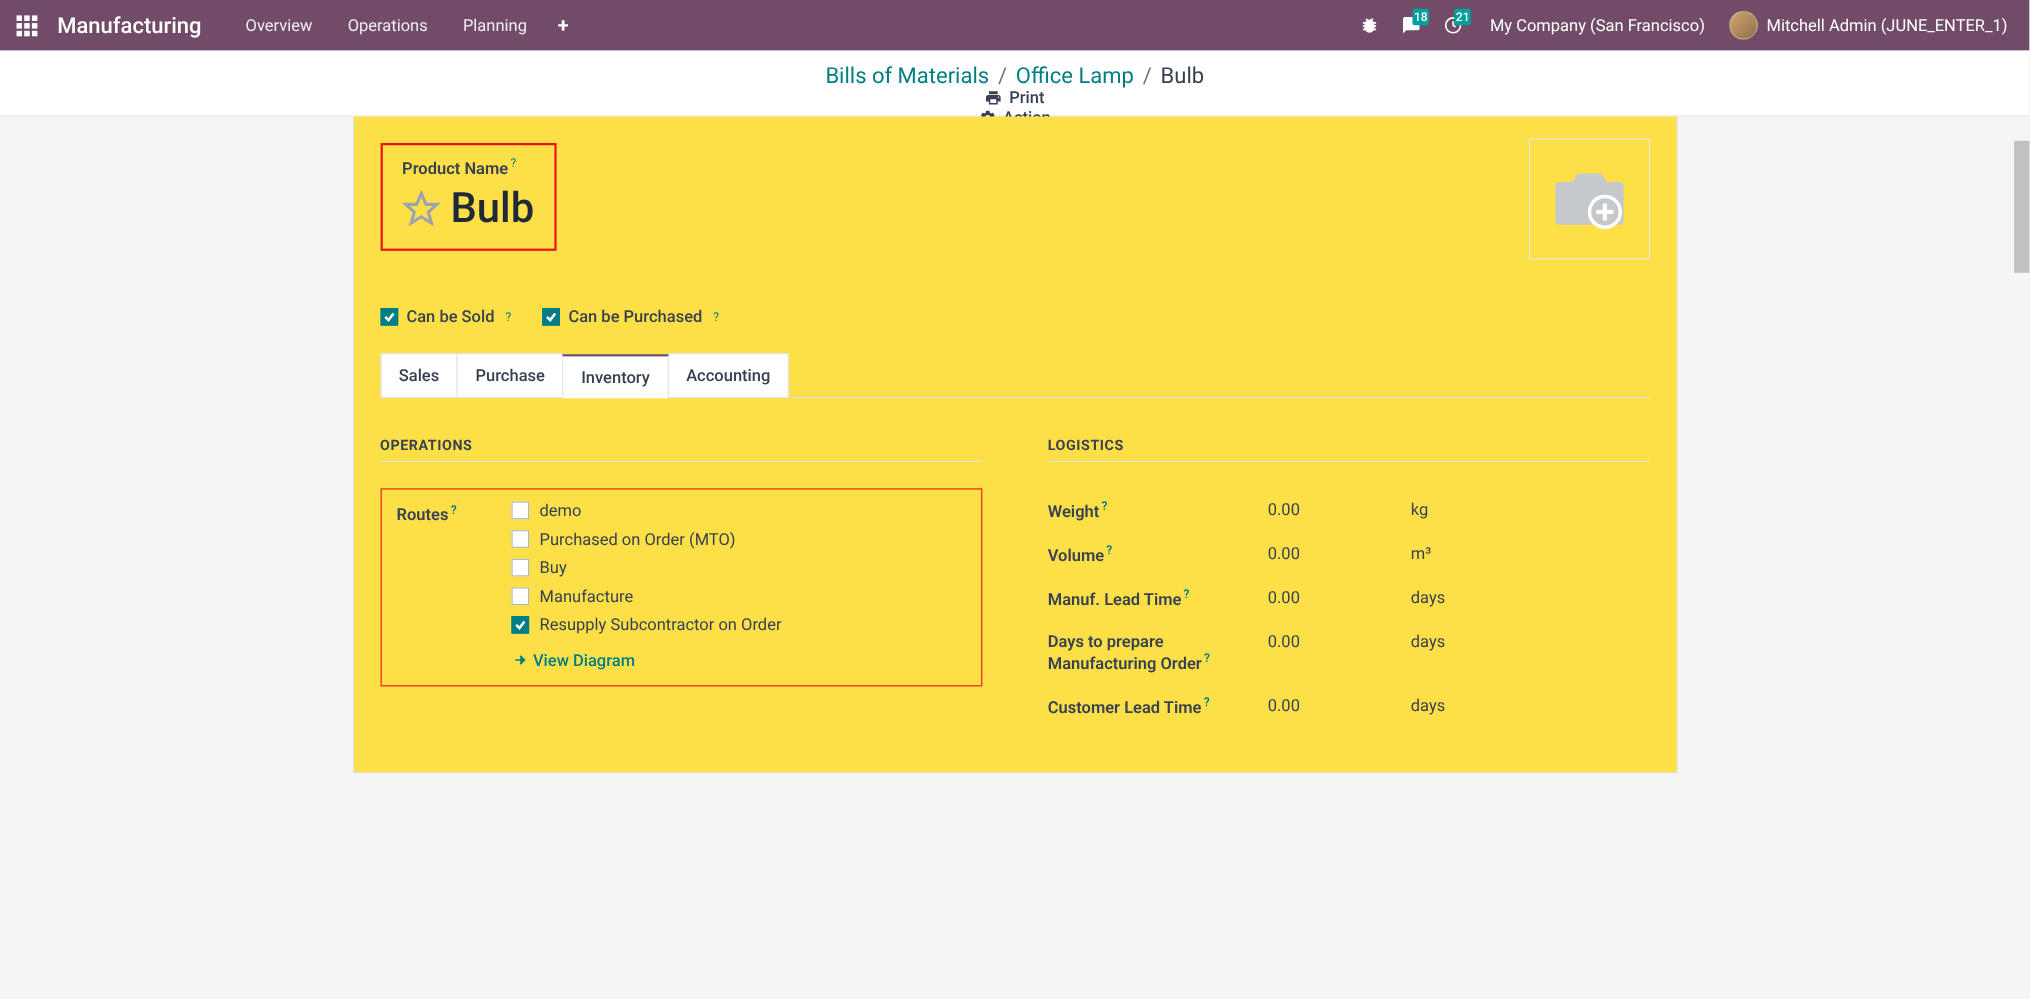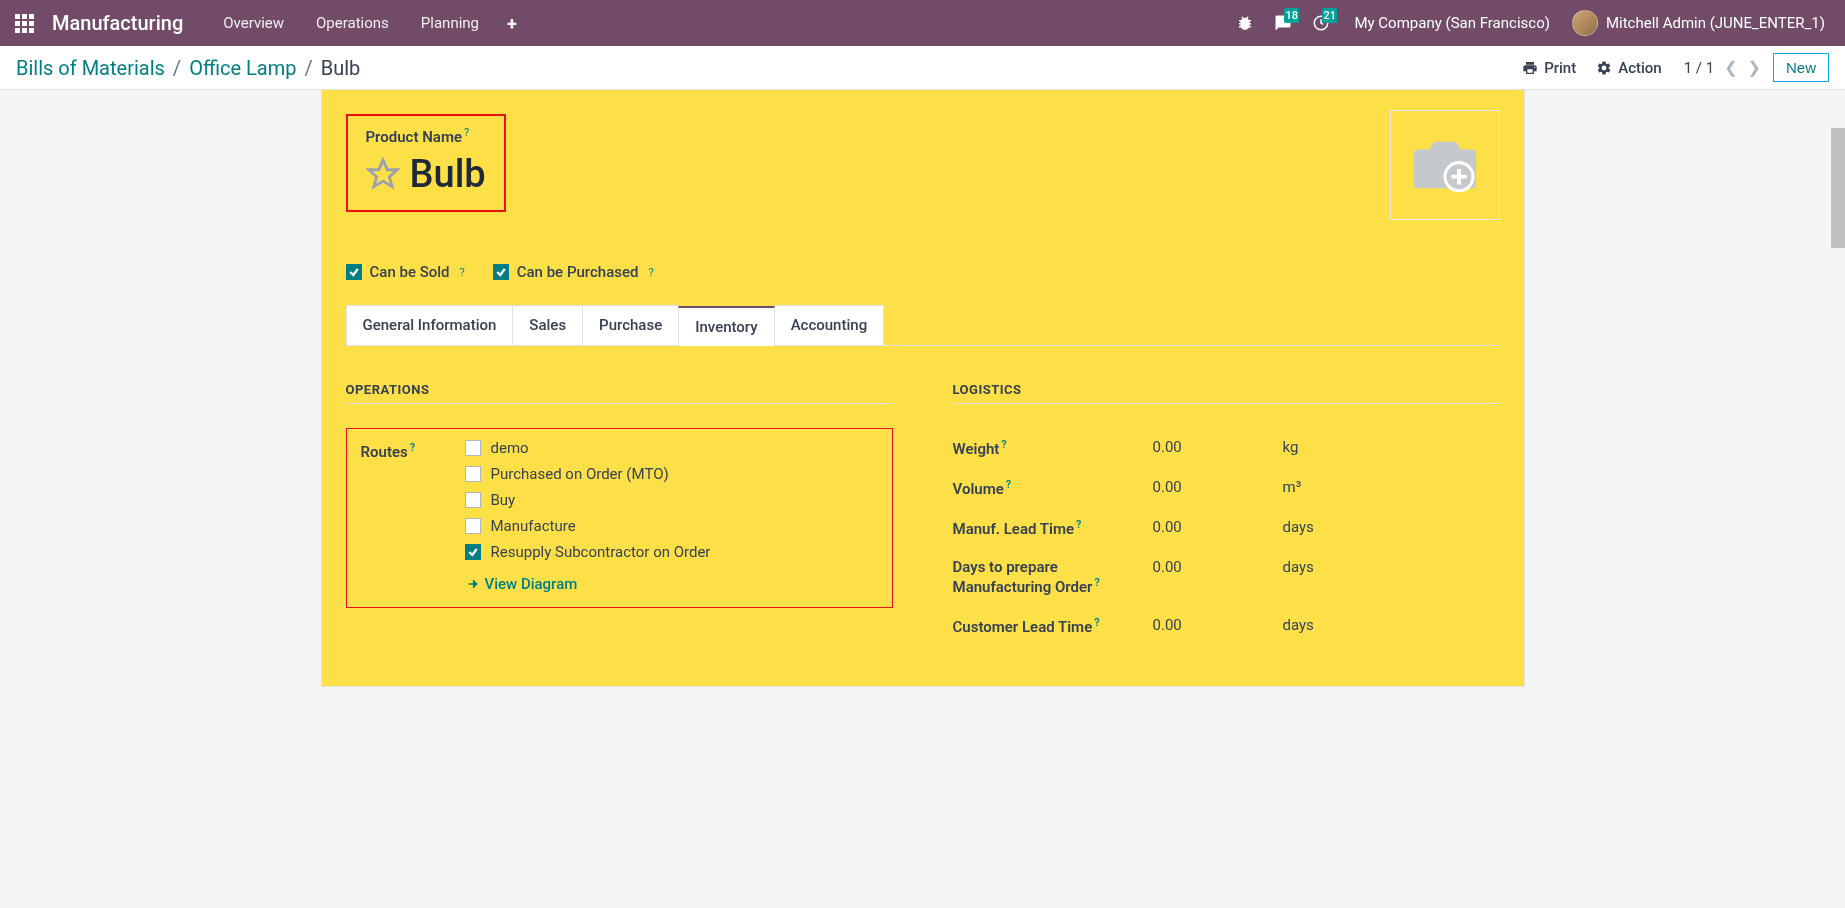--- a/index.html
+++ b/index.html
@@ -13,21 +13,21 @@
 .top-nav .menu-item { padding: 0 16px; font-size: 15px; cursor: pointer; color: rgba(255,255,255,0.9); }
 .top-nav .plus { font-size: 18px; font-weight: bold; cursor: pointer; padding: 0 12px; }
 .top-nav .spacer { flex: 1; }
 .top-nav .icon-btn { position: relative; padding: 0 10px; cursor: pointer; display: flex; align-items: center; }
 .top-nav .badge { position: absolute; top: -6px; left: 20px; background: #00A09D; color: #fff; font-size: 11px; padding: 1px 1px; border-radius: 2px; font-weight: 500;}
 .top-nav .company { padding: 0 14px; font-size: 15px; cursor: pointer; }
 .top-nav .user { display: flex; align-items: center; gap: 8px; padding: 0 8px; cursor: pointer; font-size: 15px; }
 .top-nav .avatar { width: 26px; height: 26px; border-radius: 50%; background: linear-gradient(135deg,#d4a574,#8b6f47); border: 1px solid rgba(255,255,255,0.3); }
 
 
-.control-bar { background: #fff; border-bottom: 1px solid #dee2e6; display: flex; align-items: center; padding: 10px 16px; height: 44px; }
+.control-bar { background: #fff; border-bottom: 1px solid #dee2e6; display: flex; align-items: center; padding: 10px 16px; height: 60px; flex-direction: column; }
 .breadcrumb { font-size: 20px; display: flex; align-items: center; gap: 8px; }
 .breadcrumb a { color: #017E84; text-decoration: none; cursor: pointer; }
 .breadcrumb .sep { color: #6c757d; }
 .breadcrumb .current { color: #374151; }
 .control-bar .spacer { flex: 1; }
 .ctrl-btn { display: flex; align-items: center; gap: 6px; padding: 0 10px; cursor: pointer; font-size: 15px; color: #374151; font-weight: 500;}
 .pager { display: flex; align-items: center; gap: 10px; padding: 0 12px; color: #374151; }
 .pager .arrow { color: #adb5bd; cursor: pointer; font-size: 16px; }
 .new-btn { border: 1px solid #0ea5e9; color: #017E84; background: #fff; padding: 5px 12px; font-size: 15px; cursor: pointer; font-weight: 500;}
 
@@ -192,21 +192,20 @@
             <svg viewBox="0 0 16 16">
               <polyline points="3,8 7,12 13,4"></polyline>
             </svg>
           </div>
         <span class="chk-label">Can be Purchased</span>
           <span class="help-q">?</span>
       </div>
     </div>
 
     <div class="tabs">
-      <div class="tab">General Information</div>
       <div class="tab">Sales</div>
       <div class="tab">Purchase</div>
       <div class="tab active">Inventory</div>
       <div class="tab">Accounting</div>
     </div>
 
     <div class="tab-content">
 
       <div class="col">
         <div class="section-title">OPERATIONS</div>

